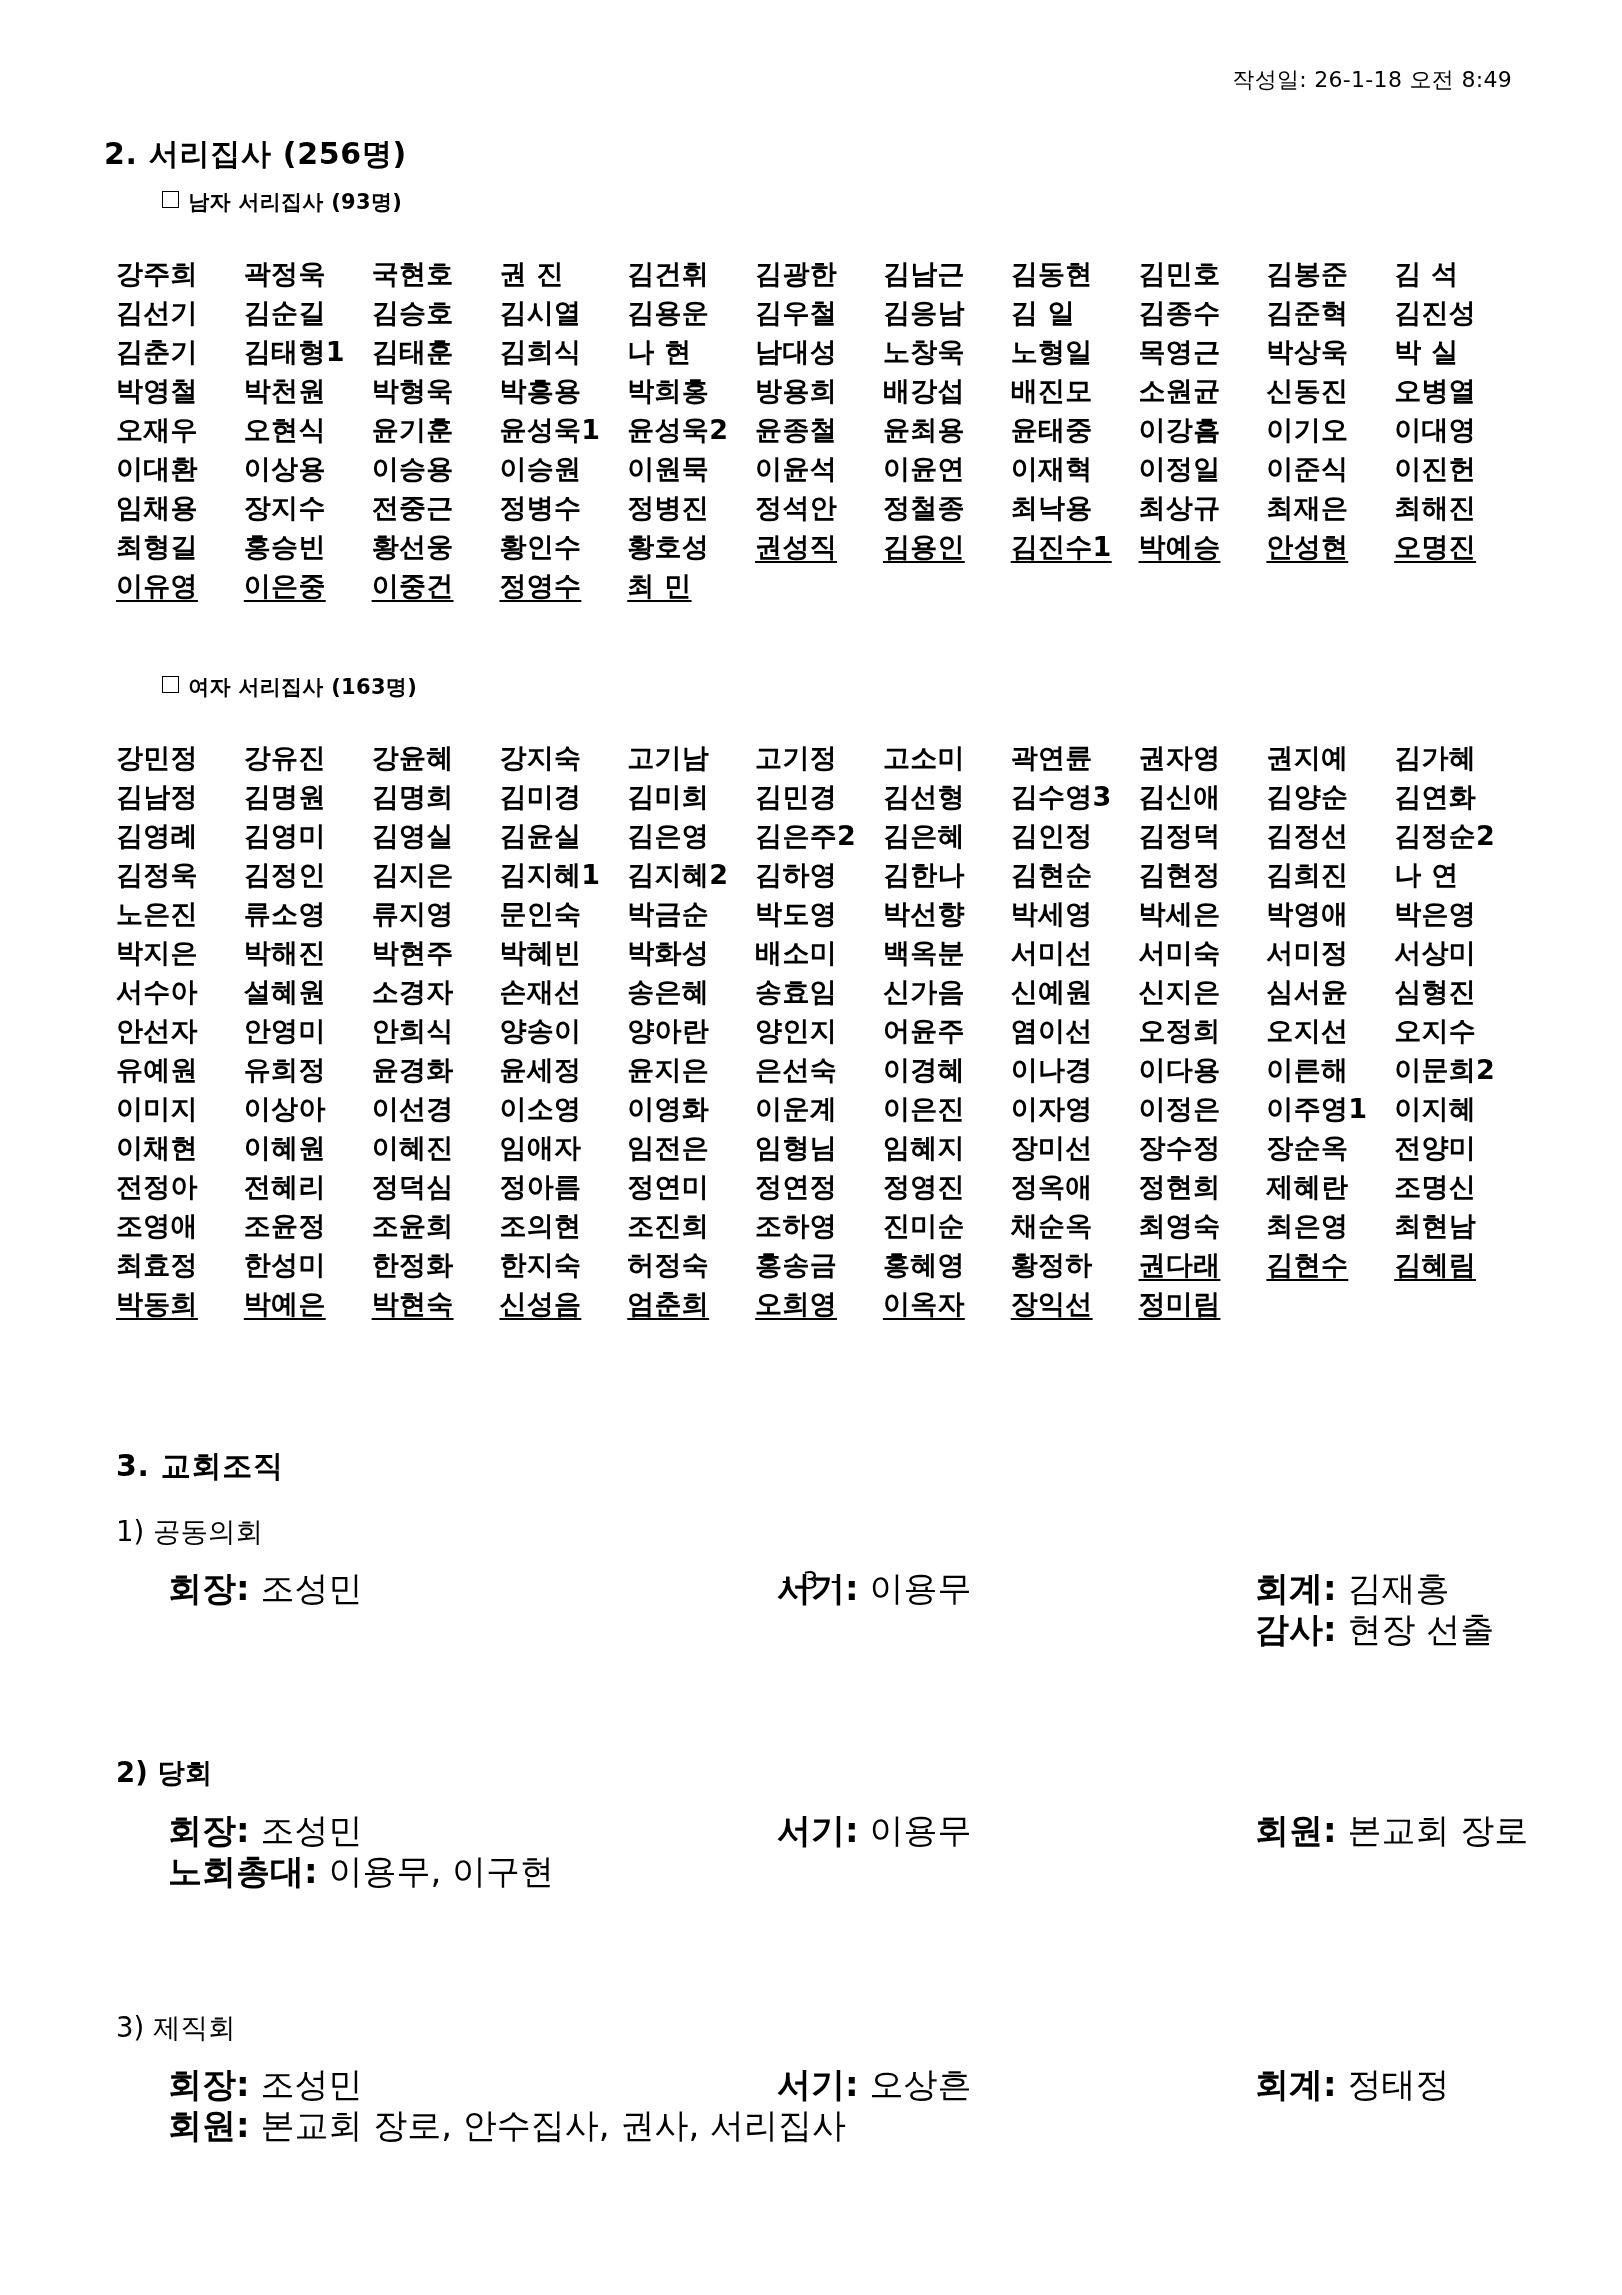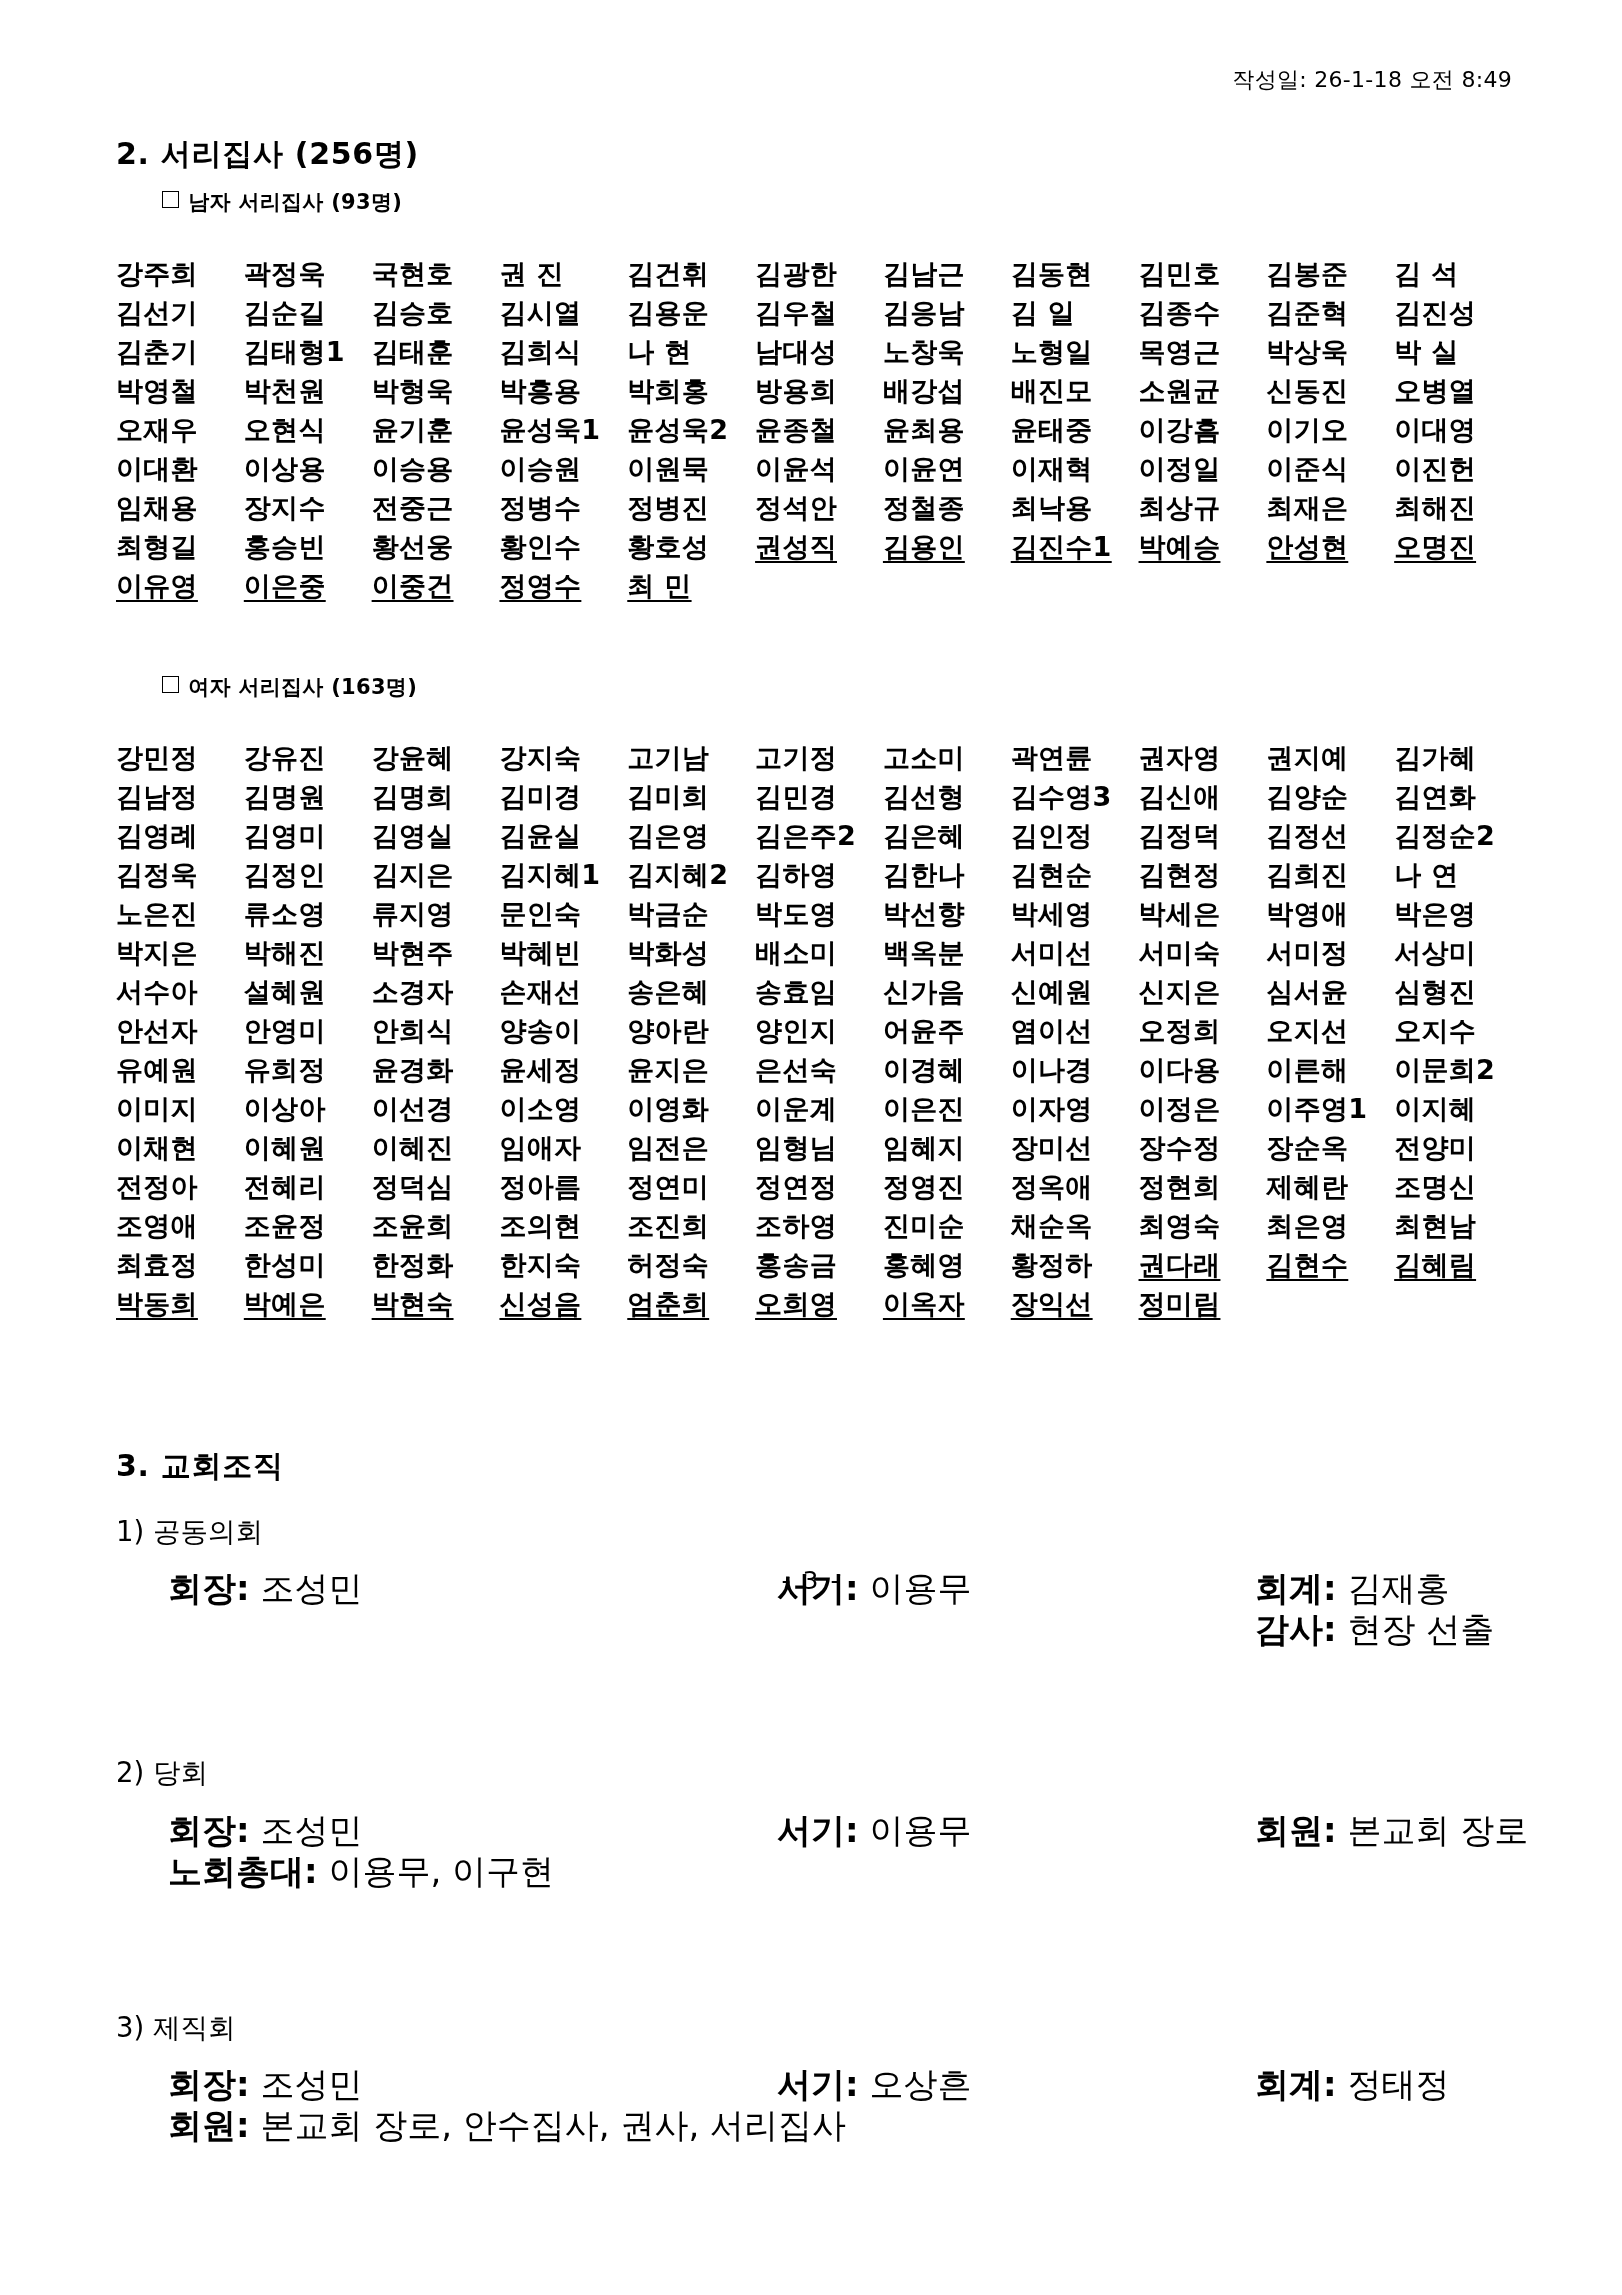--- a/index.html
+++ b/index.html
@@ -133,21 +133,21 @@
     letter-spacing: 2px;
   }
 </style>
 </head>
 <body>
 
 <div class="page">
 
   <div class="doc-header">작성일: 26-1-18 오전 8:49</div>
 
-  <div class="h-section" style="top:134px; left:116px;">2. 서리집사 (256명)</div>
+  <div class="h-section" style="top:134px; left:104px;">2. 서리집사 (256명)</div>
 
   <div class="h-sub" style="top:188px; left:162px;">
     <span class="box-glyph"></span><span>남자 서리집사 (93명)</span>
   </div>
 
   <div class="name-grid" id="male-grid" style="top:254px;">
       <div class="name-cell">강주희</div>
       <div class="name-cell">곽정욱</div>
       <div class="name-cell">국현호</div>
       <div class="name-cell">권 진</div>
@@ -425,21 +425,21 @@
   <div class="org-block" id="org-block" style="top:1498px;">
       <div class="org-title" style="margin-top: 16px;">1) 공동의회</div>
       <div class="org-row" style="margin-top: 18.3px;">
         <div class="org-item col-a"><span class="lbl">회장:</span><span class="val"> 조성민</span></div>
         <div class="org-item col-b"><span class="lbl">서기:</span><span class="val"> 이용무</span></div>
         <div class="org-item col-c"><span class="lbl">회계:</span><span class="val"> 김재홍</span></div>
       </div>
       <div class="org-row" style="margin-top: 0px;">
         <div class="org-item col-c"><span class="lbl">감사:</span><span class="val"> 현장 선출</span></div>
       </div>
-      <div class="org-title" style="margin-top: 105px;">2) 당회</div>
+      <div class="org-title" style="margin-top: 105px; font-weight: bold;">2) 당회</div>
       <div class="org-row" style="margin-top: 18.3px;">
         <div class="org-item col-a"><span class="lbl">회장:</span><span class="val"> 조성민</span></div>
         <div class="org-item col-b"><span class="lbl">서기:</span><span class="val"> 이용무</span></div>
         <div class="org-item col-c"><span class="lbl">회원:</span><span class="val"> 본교회 장로</span></div>
       </div>
       <div class="org-row" style="margin-top: 0px;">
         <div class="org-item col-a"><span class="lbl">노회총대:</span><span class="val"> 이용무, 이구현</span></div>
       </div>
       <div class="org-title" style="margin-top: 118px;">3) 제직회</div>
       <div class="org-row" style="margin-top: 18.3px;">

